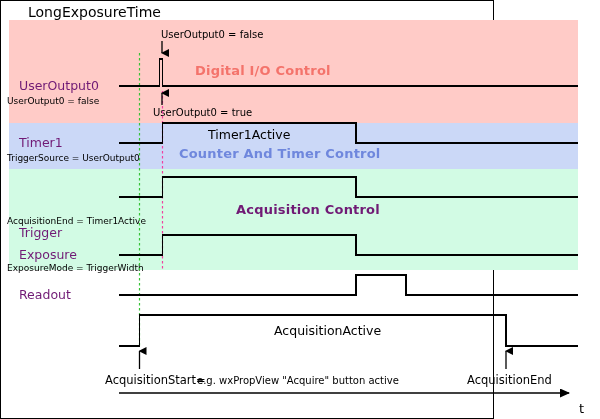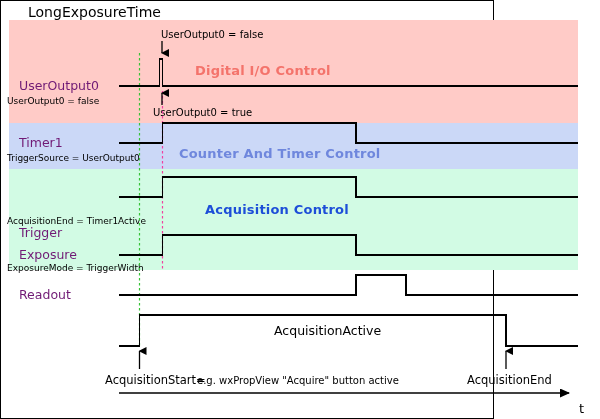--- a/index.html
+++ b/index.html
@@ -13,21 +13,21 @@
 
   .band{position:absolute;left:8px;width:569px;}
   .band-dio{background:#ffcbc7;}
   .band-ctc{background:#cbd8f7;}
   .band-acq{background:#d2fbe4;}
 
   .band-title{position:absolute;font-size:13px;font-weight:bold;
               letter-spacing:0.2px;white-space:nowrap;}
   .bt-dio{color:#f4736b;}
   .bt-ctc{color:#6f87dd;}
-  .bt-acq{color:#1d4ed8;}
+  .bt-acq{color:#701a75;margin-left:31px;}
 
   .diagram-title{position:absolute;left:27px;top:3px;font-size:14px;color:#000;
                  white-space:nowrap;}
 
   .sig-name{position:absolute;font-size:12.5px;color:#701a75;white-space:nowrap;}
   .sig-sub{position:absolute;font-size:9px;color:#000;white-space:nowrap;
            font-family:"DejaVu Sans","Liberation Sans",sans-serif;}
 
   .note{position:absolute;font-size:10px;color:#000;white-space:nowrap;}
   .note-big{position:absolute;font-size:11.5px;color:#000;white-space:nowrap;}
@@ -68,20 +68,21 @@
 
   <div class="sig-name" style="left:18px;top:246px;">Exposure</div>
   <div class="sig-sub" style="left:6px;top:262px;">ExposureMode = TriggerWidth</div>
 
   <div class="sig-name" style="left:18px;top:286px;">Readout</div>
 
 
   <div class="note" style="left:160px;top:28px;">UserOutput0 = false</div>
   <div class="note" style="left:152px;top:106px;">UserOutput0 = true</div>
 
+  <div class="wave-label" style="left:207px;top:126px;">Timer1Active</div>
 
   <div class="wave-label" style="left:273px;top:322px;">AcquisitionActive</div>
 
   <div class="note-big" style="left:104px;top:372px;text-align:center;">AcquisitionStart=</div>
   <div class="note" style="left:196px;top:374px;">e.g. wxPropView "Acquire" button active</div>
 
   <div class="note-big" style="left:466px;top:372px;">AcquisitionEnd</div>
 
   <div class="t-label" style="left:578px;top:400px;">t</div>
 

